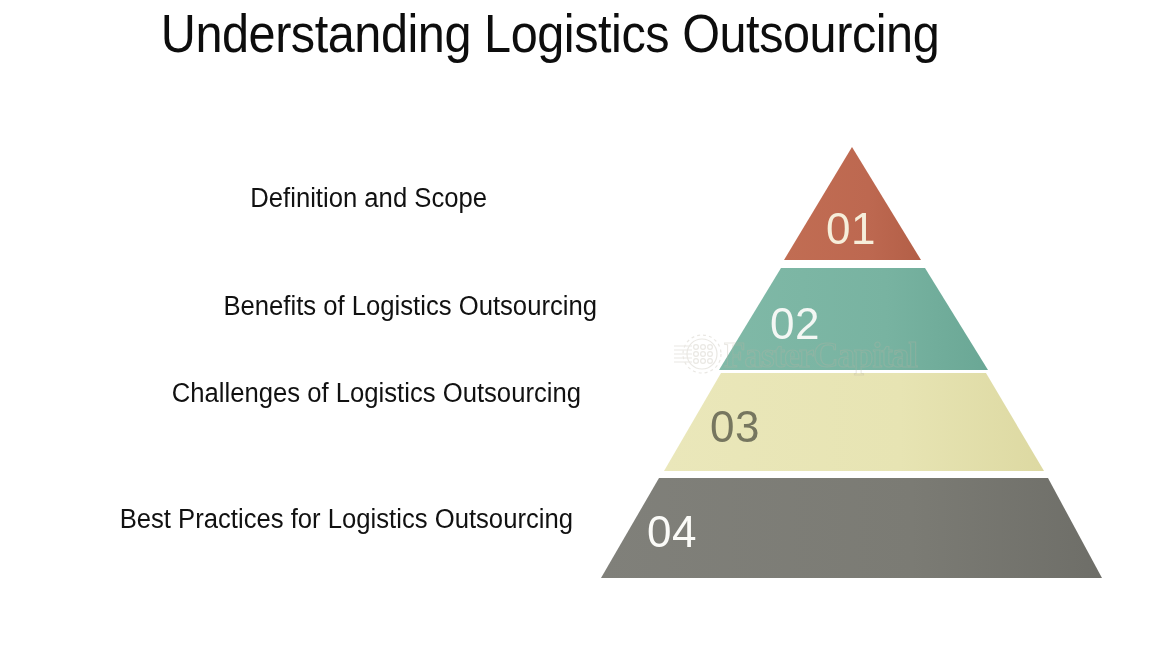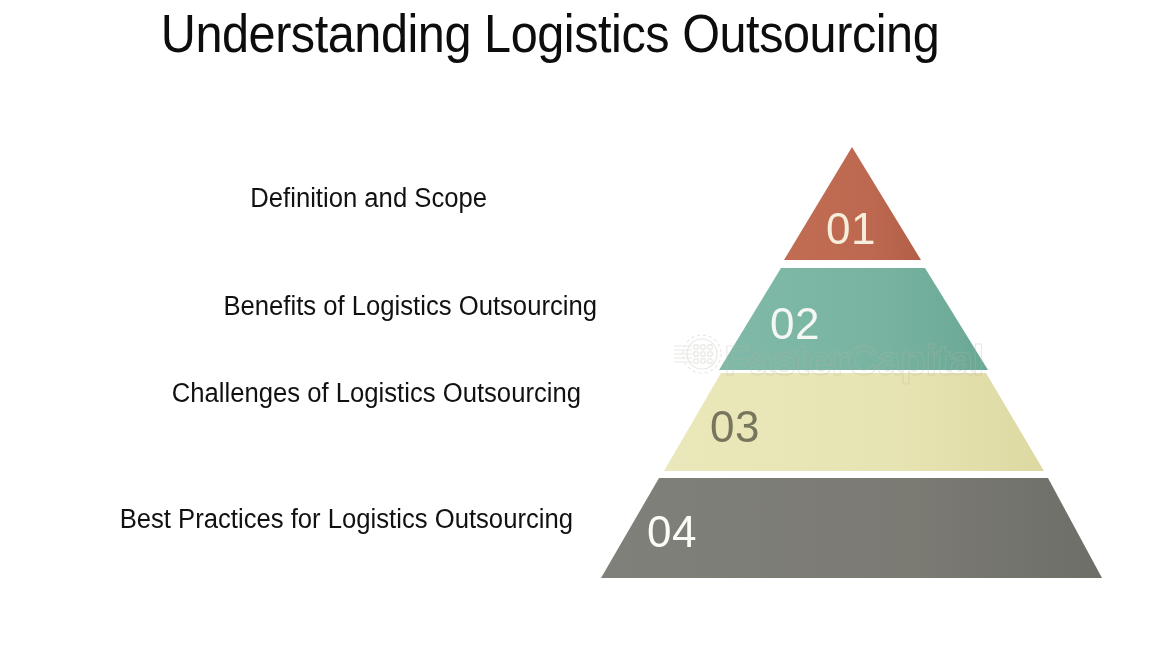--- a/index.html
+++ b/index.html
@@ -75,22 +75,22 @@
     top: 332px;
     width: 330px;
     height: 50px;
     opacity: 0.30;
     pointer-events: none;
   }
   #watermark .wm-text {
     position: absolute;
     left: 52px;
     top: 4px;
-    font-family: Liberation Sans, sans-serif;
-    font-size: 43px;
+    font-family: Liberation Serif, serif;
+    font-size: 35px;
     font-weight: 700;
     letter-spacing: -1px;
     color: transparent;
     -webkit-text-stroke: 1.1px #b9b3a4;
     white-space: nowrap;
   }
   #watermark .wm-logo {
     position: absolute;
     left: 0;
     top: 0;

